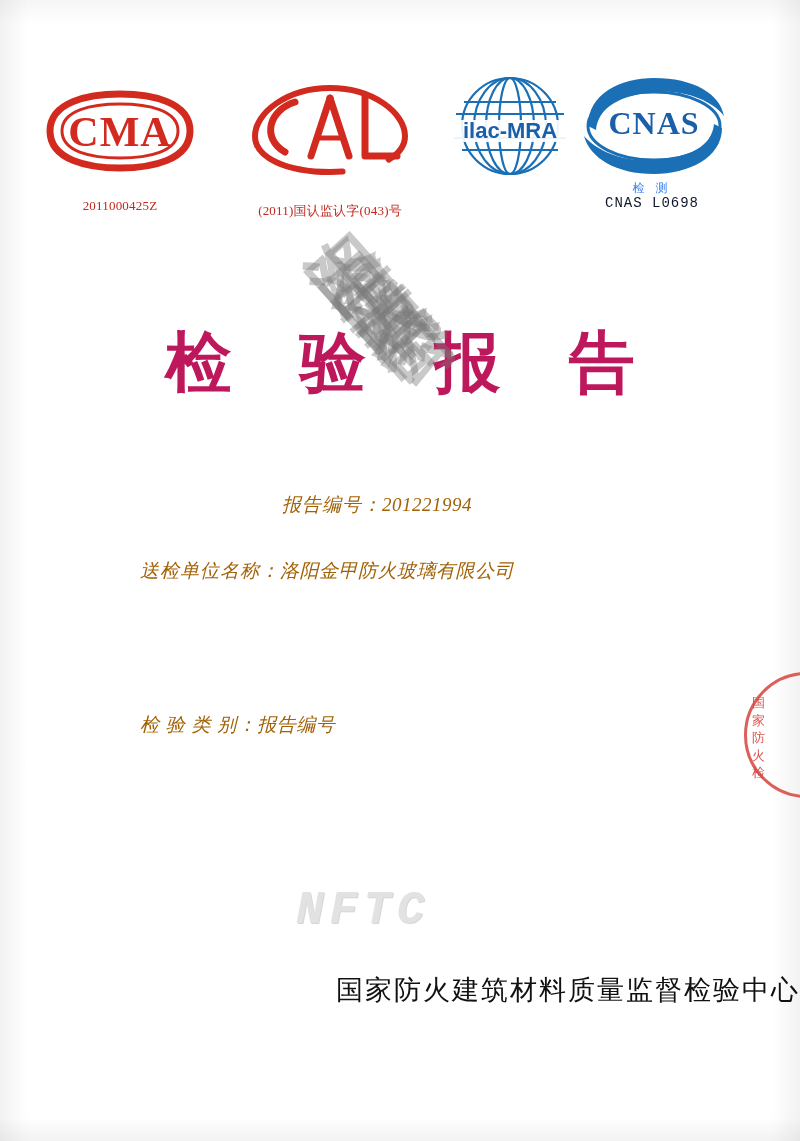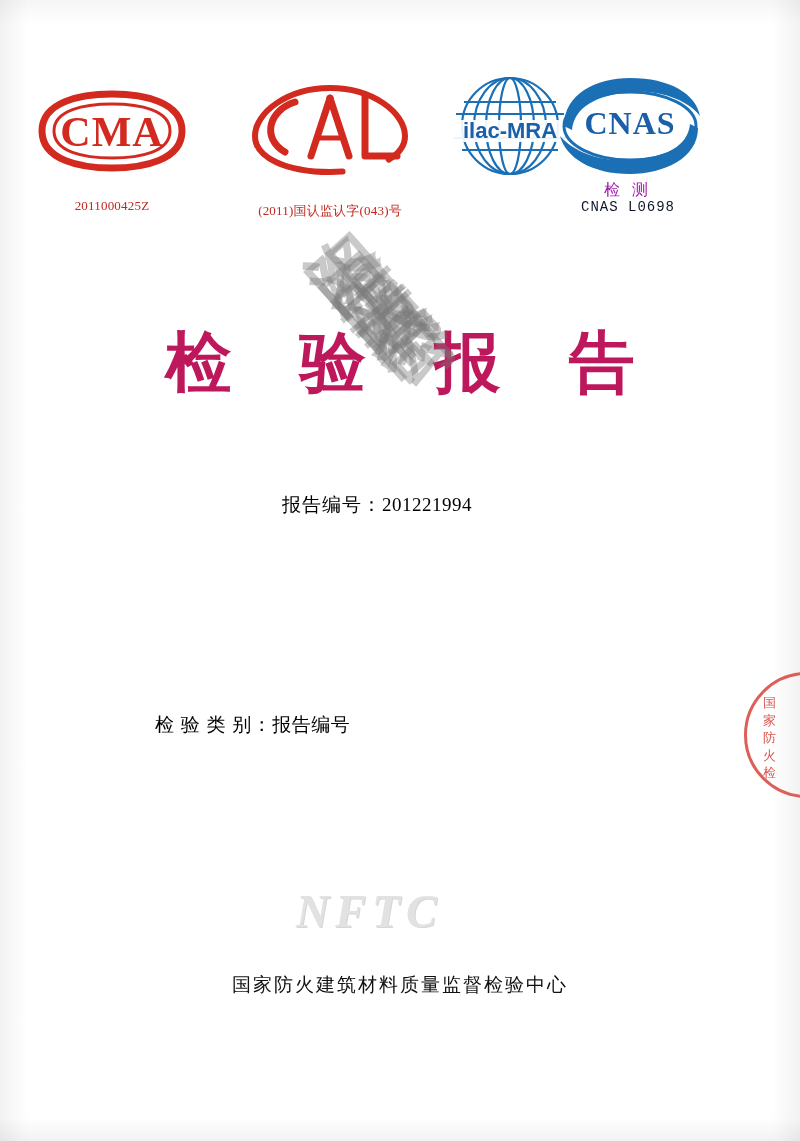--- a/index.html
+++ b/index.html
@@ -45,38 +45,38 @@
   .logo-caption {
     font-family: "Liberation Serif", serif;
     color: #c0281f;
     font-size: 13px;
     letter-spacing: 0.2px;
     margin-top: 20px;
     white-space: nowrap;
   }
 
   
-  .cma { left: 32px; top: 26px; width: 160px; text-align: center; }
+  .cma { left: 40px; top: 26px; width: 160px; text-align: center; }
   
   .cal { left: 225px; top: 16px; width: 210px; }
   
   .ilac { left: 440px; top: 10px; width: 140px; }
   
-  .cnas { left: 538px; top: 10px; width: 180px; }
+  .cnas { left: 562px; top: 10px; width: 180px; }
   .cnas-caption {
     font-family: "Liberation Mono", monospace;
     color: #0f172a;
     font-size: 14px;
     letter-spacing: 1px;
     margin-top: -2px;
   }
   .cnas-sub {
     font-family: "Liberation Serif", serif;
-    color: #a21caf;
-    font-size: 16px;
+    color: #3b82f6;
+    font-size: 12px;
     letter-spacing: 4px;
     margin-top: -4px;
   }
 
   
   .doc-title {
     position: absolute;
     top: 318px;
     left: 0;
     width: 800px;
@@ -86,61 +86,62 @@
     font-size: 66px;
     letter-spacing: 26px;
     text-indent: 26px;
     color: #be185d;
   }
 
   
   .field {
     position: absolute;
     font-family: "Liberation Serif", serif;
-    color: #000000;
+    color: #a16207;
     white-space: nowrap;
+    font-style: italic;
   }
   .field .label {
     font-size: 19px;
     letter-spacing: 1px;
   }
   .field .value {
     font-size: 19px;
     letter-spacing: 0.5px;
   }
   .f-report  { top: 492px; left: 282px; }
   .f-unit    { top: 558px; left: 140px; }
   .f-product { top: 636px; left: 140px; }
   .f-type    { top: 712px; left: 140px; }
 
-  .spaced-label { letter-spacing: 6px; margin-left: 15px; }
+  .spaced-label { letter-spacing: 6px; }
 
   
   .nftc {
     position: absolute;
     top: 885px;
     left: 296px;
-    font-family: Liberation Serif, serif;
+    font-family: Liberation Mono, monospace;
     font-weight: bold;
     font-style: italic;
     font-size: 46px;
     letter-spacing: 6px;
     color: #e2e2e2;
     text-shadow: 1px 1px 0 #d6d6d6;
   }
 
   
   .footer {
     position: absolute;
     top: 972px;
     left: 0;
     width: 800px;
-    text-align: center;
-    font-family: "Liberation Serif", serif;
-    font-size: 19px;
+    text-align: right;
+    font-family: "Liberation Serif", serif;
+    font-size: 27px;
     letter-spacing: 2px;
     color: #111111;
   }
 
   
   .watermark {
     position: absolute;
     top: 250px;
     left: 120px;
     width: 480px;
@@ -172,21 +173,21 @@
   }
   .seal-text {
     position: absolute;
     top: 694px;
     left: 752px;
     width: 24px;
     font-family: "Liberation Serif", serif;
     font-size: 13px;
     color: #d6433c;
     line-height: 1.35;
-    text-align: right;
+    text-align: left;
     opacity: 0.9;
   }
 </style>
 </head>
 <body>
 
 <div class="page">
 
   <div class="paper-shade"></div>
 
@@ -242,20 +243,23 @@
     </div>
 
   </div>
 
   <div class="doc-title">检 验 报 告</div>
 
   <div class="field f-report">
     <span class="label">报告编号：</span><span class="value">201221994</span>
   </div>
 
+  <div class="field f-unit">
+    <span class="label">送检单位名称：</span><span class="value">洛阳金甲防火玻璃有限公司</span>
+  </div>
 
 
   <div class="field f-type">
     <span class="label spaced-label">检 验 类 别：</span><span class="value">报告编号</span>
   </div>
 
   <div class="watermark">洛阳金甲防火玻璃有限公司</div>
 
   <div class="seal"></div>
   <div class="seal-text">国家防火检</div>

